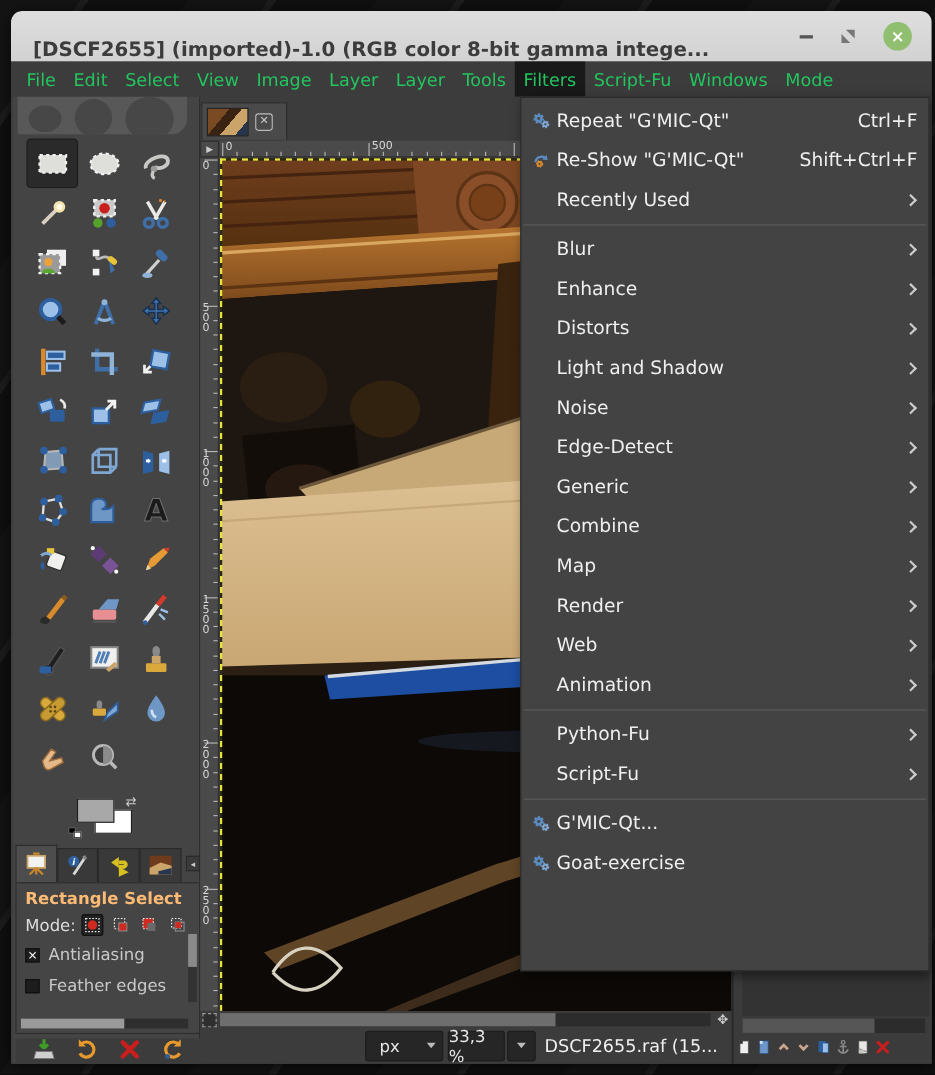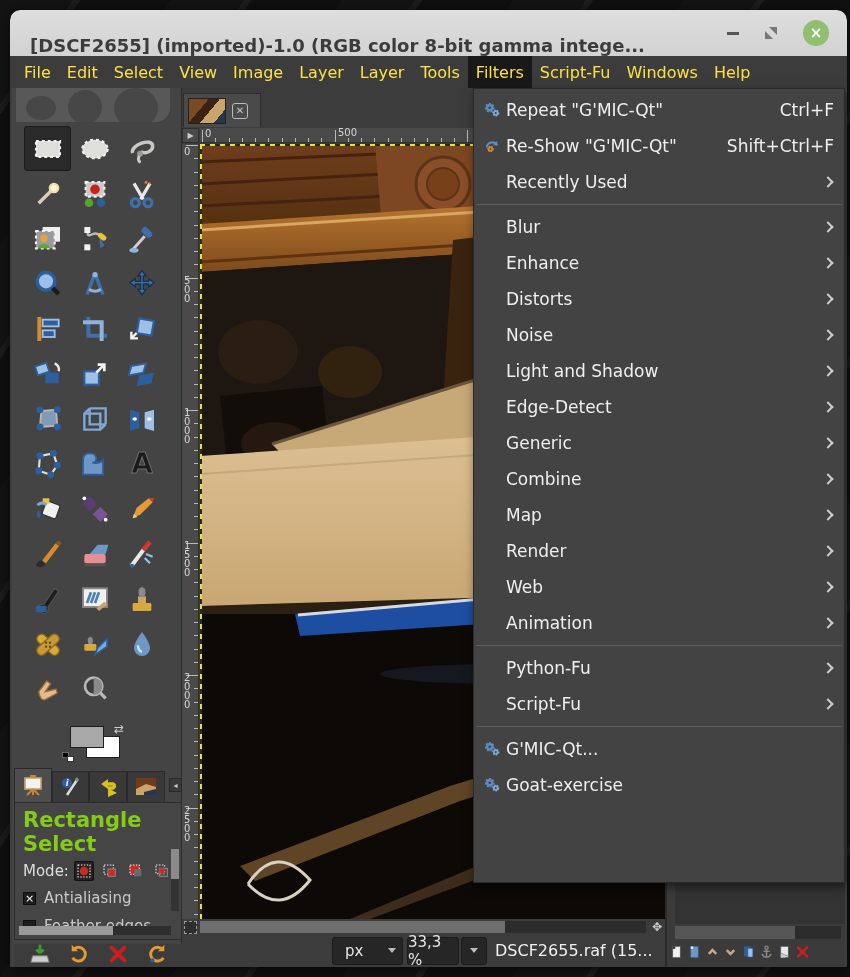--- a/index.html
+++ b/index.html
@@ -14,21 +14,21 @@
   .title{color:#3c3c3c;font-weight:bold;font-size:18px;padding-left:20px;white-space:nowrap;overflow:hidden;flex:1;margin-top:24px;}
   .winbtns{display:flex;align-items:center;gap:26px;padding-right:18px;}
   .btn-min{width:12px;height:3px;background:#555;}
   .btn-max{width:12px;height:12px;position:relative;}
   .btn-max:before{content:"";position:absolute;left:0;bottom:0;border-left:8px solid #777;border-top:8px solid transparent;}
   .btn-max:after{content:"";position:absolute;right:0;top:0;border-right:8px solid #777;border-bottom:8px solid transparent;}
   .btn-close{width:26px;height:26px;border-radius:50%;background:#8fbf6f;color:#fff;font-size:15px;font-weight:bold;
     display:flex;align-items:center;justify-content:center;}
   
   .menubar{position:absolute;left:0;top:46px;width:100%;height:32px;background:#3c3c3c;display:flex;align-items:stretch;padding-left:6px;}
-  .menubar .mitem{color:#fde047;font-size:16px;padding:0 8px;display:flex;align-items:center;cursor:default;}
+  .menubar .mitem{color:#22c55e;font-size:16px;padding:0 8px;display:flex;align-items:center;cursor:default;}
   .menubar .mitem.active{background:#191919;}
   
   .content{position:absolute;left:0;top:78px;width:837px;height:879px;background:#3e3e3e;}
   
   .toolbox{position:absolute;left:2px;top:0;width:170px;height:879px;background:#444;border-right:1px solid #2d2d2d;}
   .wilber{position:absolute;left:4px;top:0;width:154px;height:34px;background:#585858;border-radius:0 0 14px 0;overflow:hidden;}
   .wilber i{position:absolute;border-radius:50%;background:#474747;}
   .toolgrid{position:absolute;left:12px;top:38px;width:141px;display:grid;grid-template-columns:repeat(3,47px);grid-auto-rows:45px;}
   .tool{display:flex;align-items:center;justify-content:center;border-radius:4px;}
   .tool.selected{background:#2a2a2a;box-shadow:inset 0 0 0 1px #1c1c1c;}
@@ -43,21 +43,21 @@
   .swaparrow{position:absolute;left:102px;top:2px;color:#ccc;font-size:12px;}
   
   .docktabs{position:absolute;left:2px;top:680px;width:168px;height:34px;display:flex;align-items:flex-end;}
   .dtab{width:40px;height:31px;background:#393939;border:1px solid #2a2a2a;border-bottom:none;display:flex;align-items:center;justify-content:center;}
   .dtab.active{background:#4d4d4d;height:34px;}
   .dtab svg{width:26px;height:24px;}
   .tabmenu-btn{margin-left:4px;width:14px;height:14px;background:#3a3a3a;border:1px solid #2a2a2a;color:#ccc;font-size:8px;
     display:flex;align-items:center;justify-content:center;margin-bottom:10px;}
   
   .tooloptions{position:absolute;left:2px;top:714px;width:168px;height:138px;background:#454545;border:1px solid #2c2c2c;overflow:hidden;}
-  .to-title{color:#84cc16;font-weight:bold;font-size:21px;padding:5px 0 2px 8px;}
+  .to-title{color:#fdba74;font-weight:bold;font-size:15px;padding:5px 0 2px 8px;}
   .mode-row{display:flex;align-items:center;gap:5px;padding-left:8px;color:#ddd;font-size:15px;height:26px;}
   .modebtn{width:20px;height:20px;display:flex;align-items:center;justify-content:center;border-radius:3px;}
   .modebtn.selected{background:#222;box-shadow:inset 0 0 0 1px #111;}
   .modebtn svg{width:16px;height:16px;}
   .checkrow{display:flex;align-items:center;gap:8px;padding-left:8px;height:28px;color:#c9c9c9;font-size:15px;}
   .cbox{width:13px;height:13px;background:#1d1d1d;border:1px solid #0e0e0e;color:#fff;font-size:11px;line-height:11px;
     display:flex;align-items:center;justify-content:center;}
   .to-vscroll{position:absolute;right:2px;top:46px;width:8px;height:62px;background:#333;}
   .to-vscroll i{position:absolute;left:0;top:0;width:8px;height:30px;background:#8a8a8a;}
   .to-hscroll{position:absolute;left:4px;bottom:4px;width:152px;height:9px;background:#2e2e2e;}
@@ -134,21 +134,21 @@
         <div class="mitem">Edit</div>
         <div class="mitem">Select</div>
         <div class="mitem">View</div>
         <div class="mitem">Image</div>
         <div class="mitem">Layer</div>
         <div class="mitem">Layer</div>
         <div class="mitem">Tools</div>
         <div class="mitem active">Filters</div>
         <div class="mitem">Script-Fu</div>
         <div class="mitem">Windows</div>
-        <div class="mitem">Help</div>
+        <div class="mitem">Mode</div>
       </nav>
 
     <div class="content">
 
       <aside class="toolbox">
         <div class="wilber">
           <i style="left:10px;top:8px;width:30px;height:24px;"></i>
           <i style="left:52px;top:2px;width:34px;height:34px;"></i>
           <i style="left:98px;top:0px;width:44px;height:40px;"></i>
         </div>
@@ -818,26 +818,26 @@
           <span class="dlabel">Enhance</span>
           <span class="subarrow"></span>
         </div>
         <div class="ditem">
           <span class="iconslot"></span>
           <span class="dlabel">Distorts</span>
           <span class="subarrow"></span>
         </div>
         <div class="ditem">
           <span class="iconslot"></span>
+          <span class="dlabel">Light and Shadow</span>
+          <span class="subarrow"></span>
+        </div>
+        <div class="ditem">
+          <span class="iconslot"></span>
           <span class="dlabel">Noise</span>
-          <span class="subarrow"></span>
-        </div>
-        <div class="ditem">
-          <span class="iconslot"></span>
-          <span class="dlabel">Light and Shadow</span>
           <span class="subarrow"></span>
         </div>
         <div class="ditem">
           <span class="iconslot"></span>
           <span class="dlabel">Edge-Detect</span>
           <span class="subarrow"></span>
         </div>
         <div class="ditem">
           <span class="iconslot"></span>
           <span class="dlabel">Generic</span>

